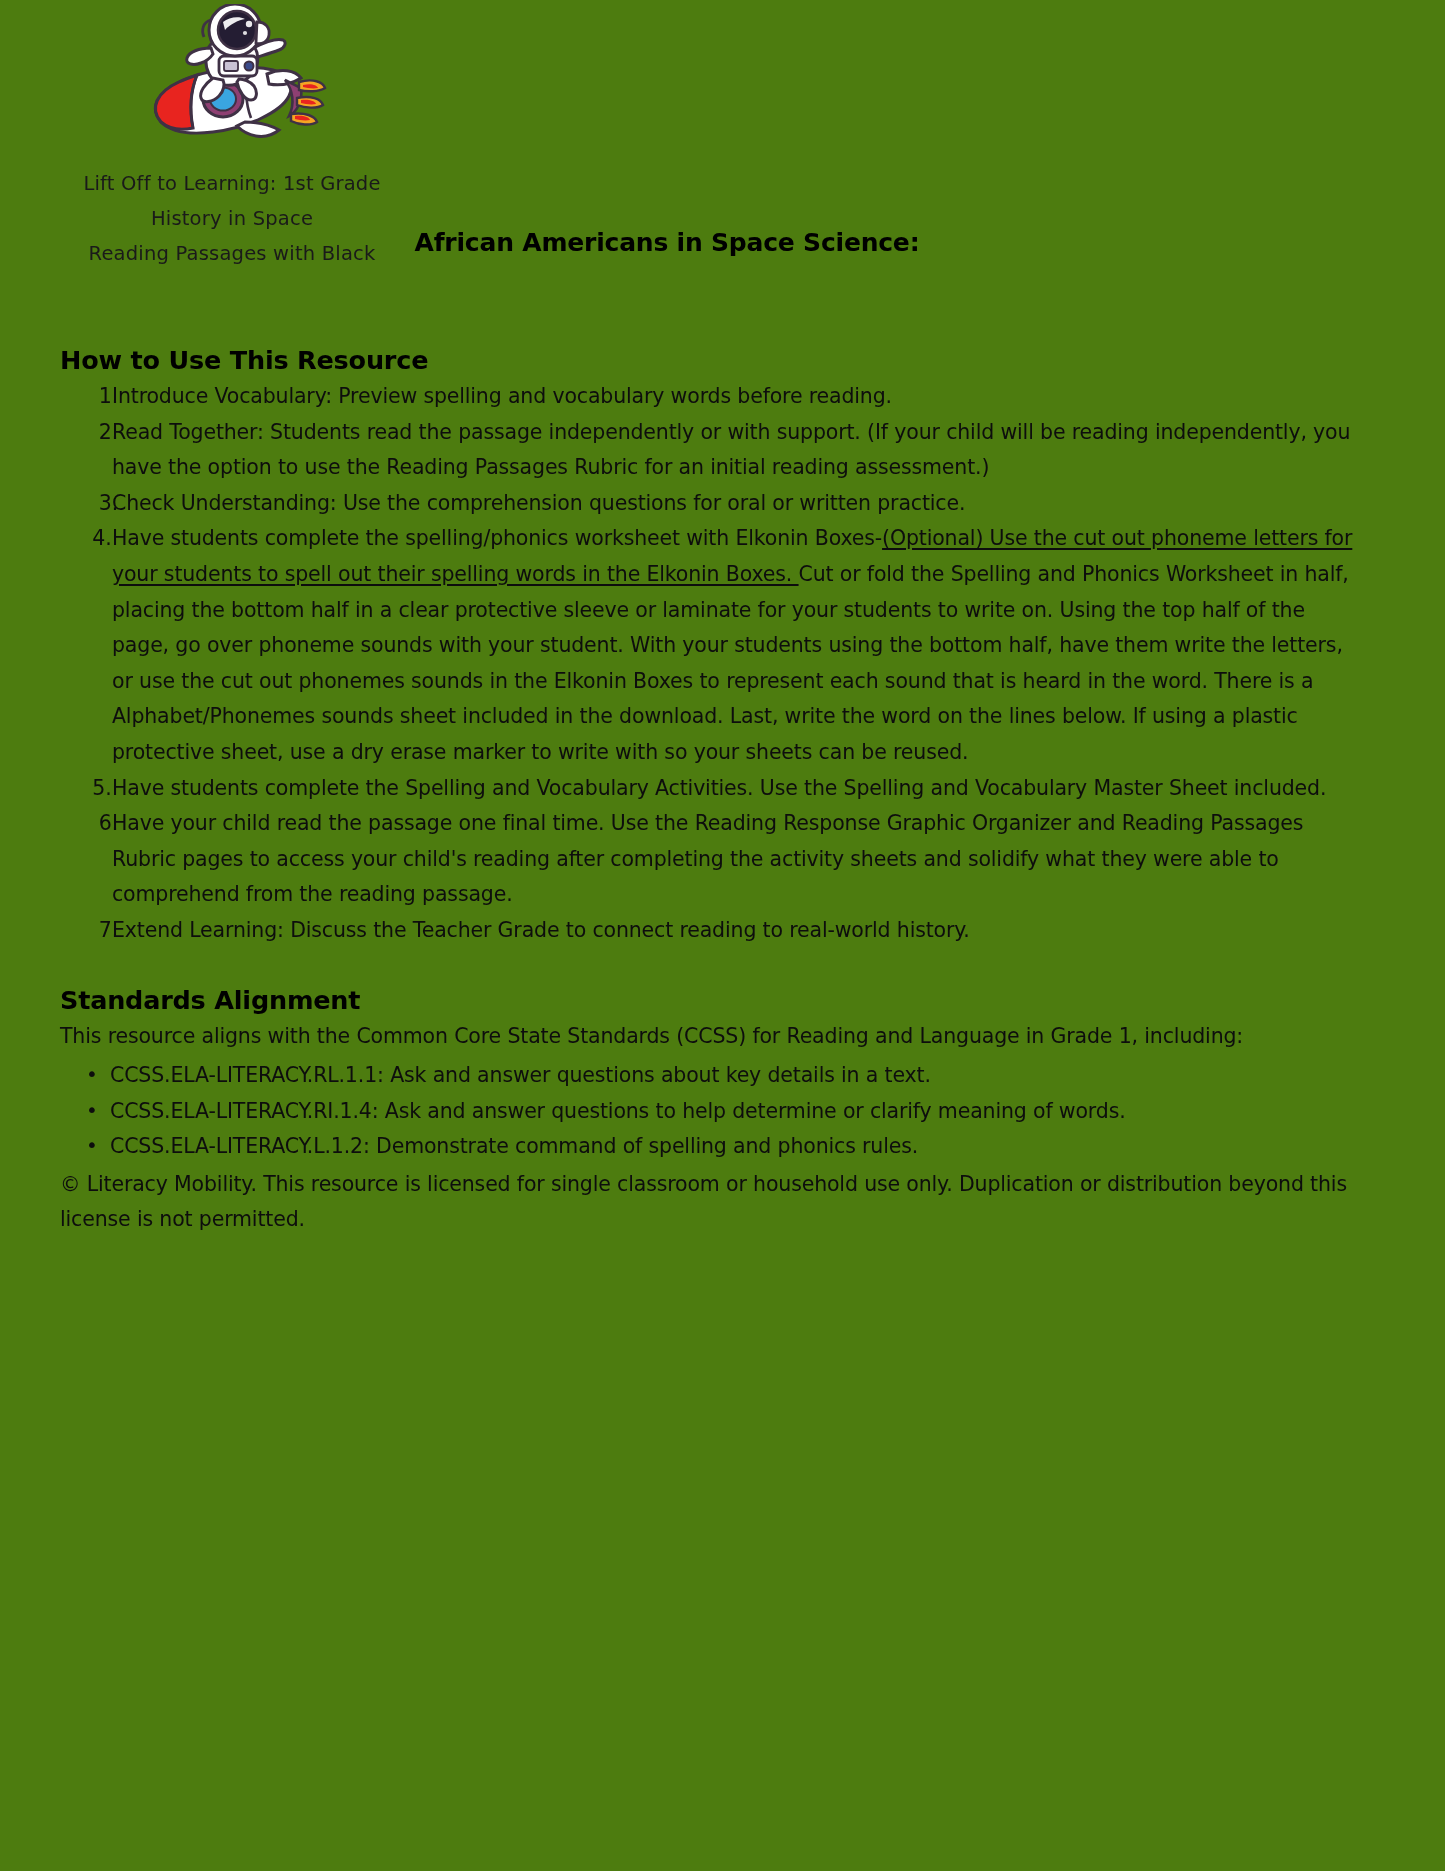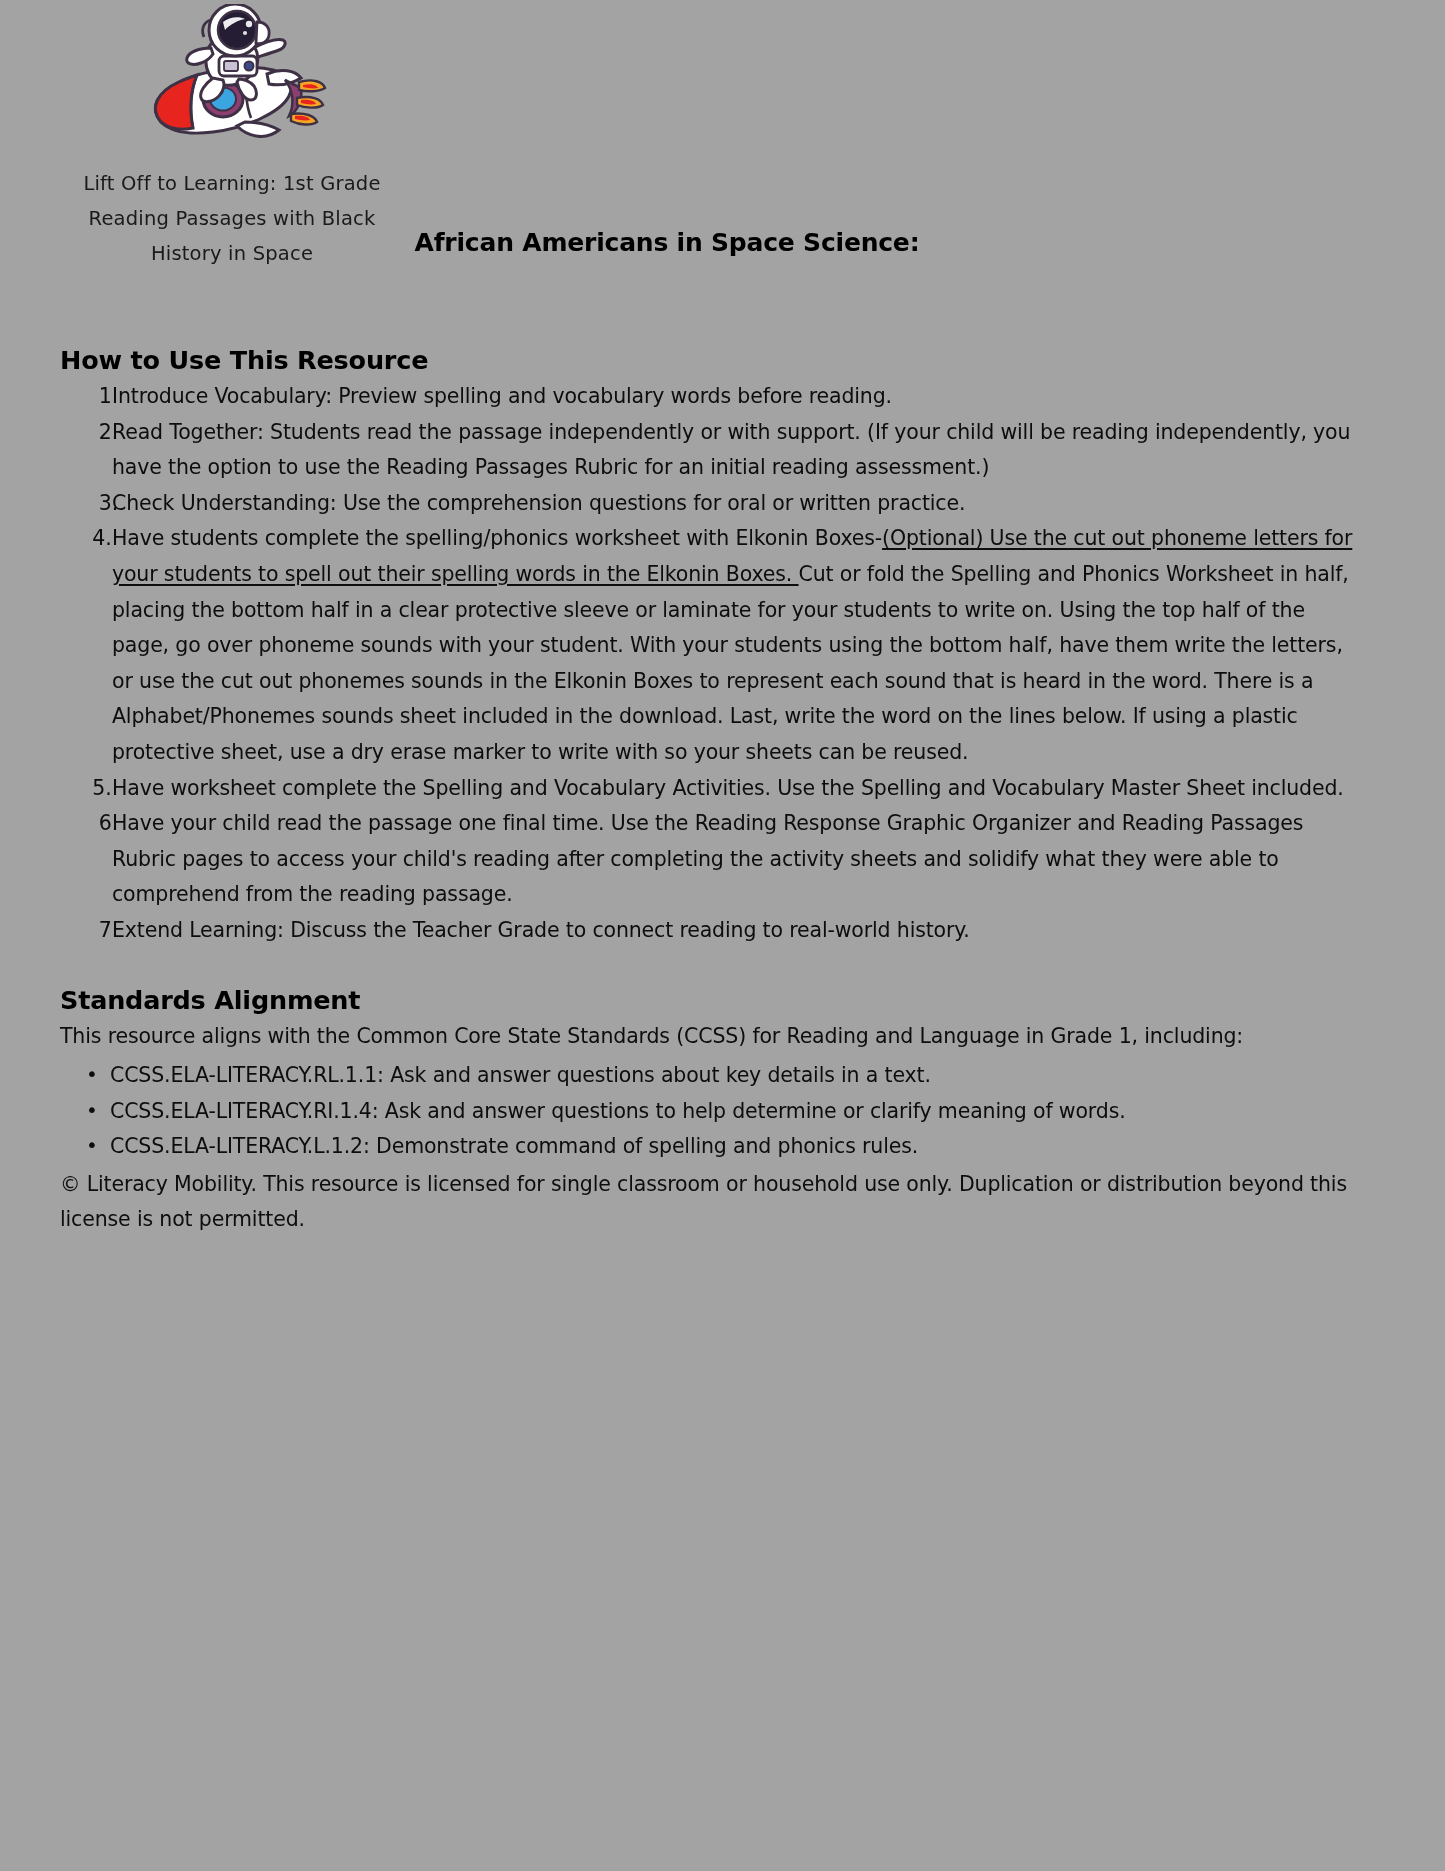--- a/index.html
+++ b/index.html
@@ -13,21 +13,21 @@
     font-family: "DejaVu Sans", sans-serif;
     color: #000000;
     position: relative;
     overflow: hidden;
   }
 
   .page {
     position: relative;
     width: 1445px;
     height: 1871px;
-    background: #a3a3a3;
+    background: #4d7c0f;
   }
 
   
   .logo-block {
     position: absolute;
     left: 72px;
     top: 4px;
     width: 320px;
     text-align: center;
   }
@@ -201,22 +201,22 @@
         <circle cx="122" cy="20" r="3.2" fill="#ffffff" opacity="0.9"></circle>
         <circle cx="118" cy="29" r="2.1" fill="#ffffff" opacity="0.85"></circle>
 
         <path d="M130 18 C139 18 143 24 142 31 C141 38 134 41 129 39 Z" fill="#ffffff" stroke="#3f3145" stroke-width="2.8"></path>
         <path d="M84 16 C76 18 74 26 77 33" fill="none" stroke="#3f3145" stroke-width="2.8"></path>
       </g>
     </svg>
 
     <div class="logo-caption">
       <div>Lift Off to Learning: 1st Grade</div>
+      <div>History in Space</div>
       <div>Reading Passages with Black</div>
-      <div>History in Space</div>
     </div>
   </div>
 
   <div class="doc-title">
     <div>African Americans in Space Science:</div>
   </div>
 
   <div class="content">
 
     <h2 class="section-heading">How to Use This Resource</h2>
@@ -233,21 +233,21 @@
       <li>
         <span class="num">3.</span>
         <span class="txt">Check Understanding: Use the comprehension questions for oral or written practice.</span>
       </li>
       <li>
         <span class="num wide">4. </span>
         <span class="txt"><span>Have students complete the spelling/phonics worksheet with Elkonin Boxes-</span><span class="u">(Optional) Use the cut out phoneme letters for your students to spell out their spelling words in the Elkonin Boxes. </span><span>  Cut or fold the Spelling and Phonics Worksheet in half, placing the bottom half in a clear protective sleeve or laminate for your students to write on. Using the top half of the page, go over phoneme sounds with your student. With your students using the bottom half, have them write the letters, or use the cut out phonemes sounds in the Elkonin Boxes to represent each sound that is heard in the word. There is a Alphabet/Phonemes sounds sheet included in the download.  Last, write the word on the lines below.  If using a plastic protective sheet, use a dry erase marker to write with so your sheets can be reused.</span></span>
       </li>
       <li>
         <span class="num wide">5. </span>
-        <span class="txt">Have worksheet complete the Spelling and Vocabulary Activities. Use the Spelling and Vocabulary Master Sheet included.</span>
+        <span class="txt">Have students complete the Spelling and Vocabulary Activities. Use the Spelling and Vocabulary Master Sheet included.</span>
       </li>
       <li>
         <span class="num">6.</span>
         <span class="txt">Have your child read the passage one final time. Use the Reading Response Graphic Organizer and Reading Passages Rubric pages to access your child's reading after completing the activity sheets and solidify what they were able to comprehend from the reading passage.</span>
       </li>
       <li>
         <span class="num">7.</span>
         <span class="txt">Extend Learning: Discuss the Teacher Grade to connect reading to real-world history.</span>
       </li>
     </ol>

